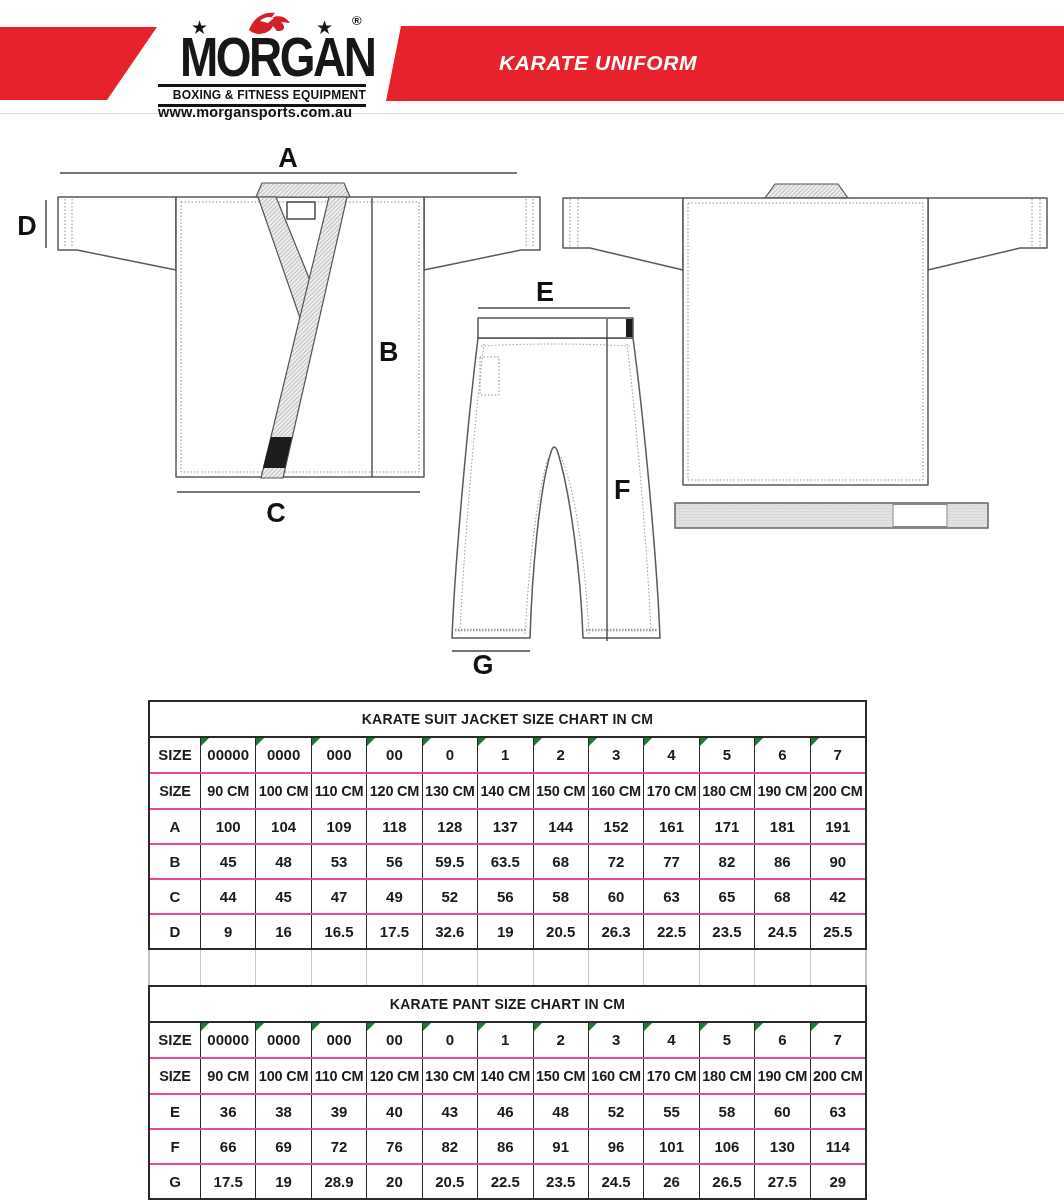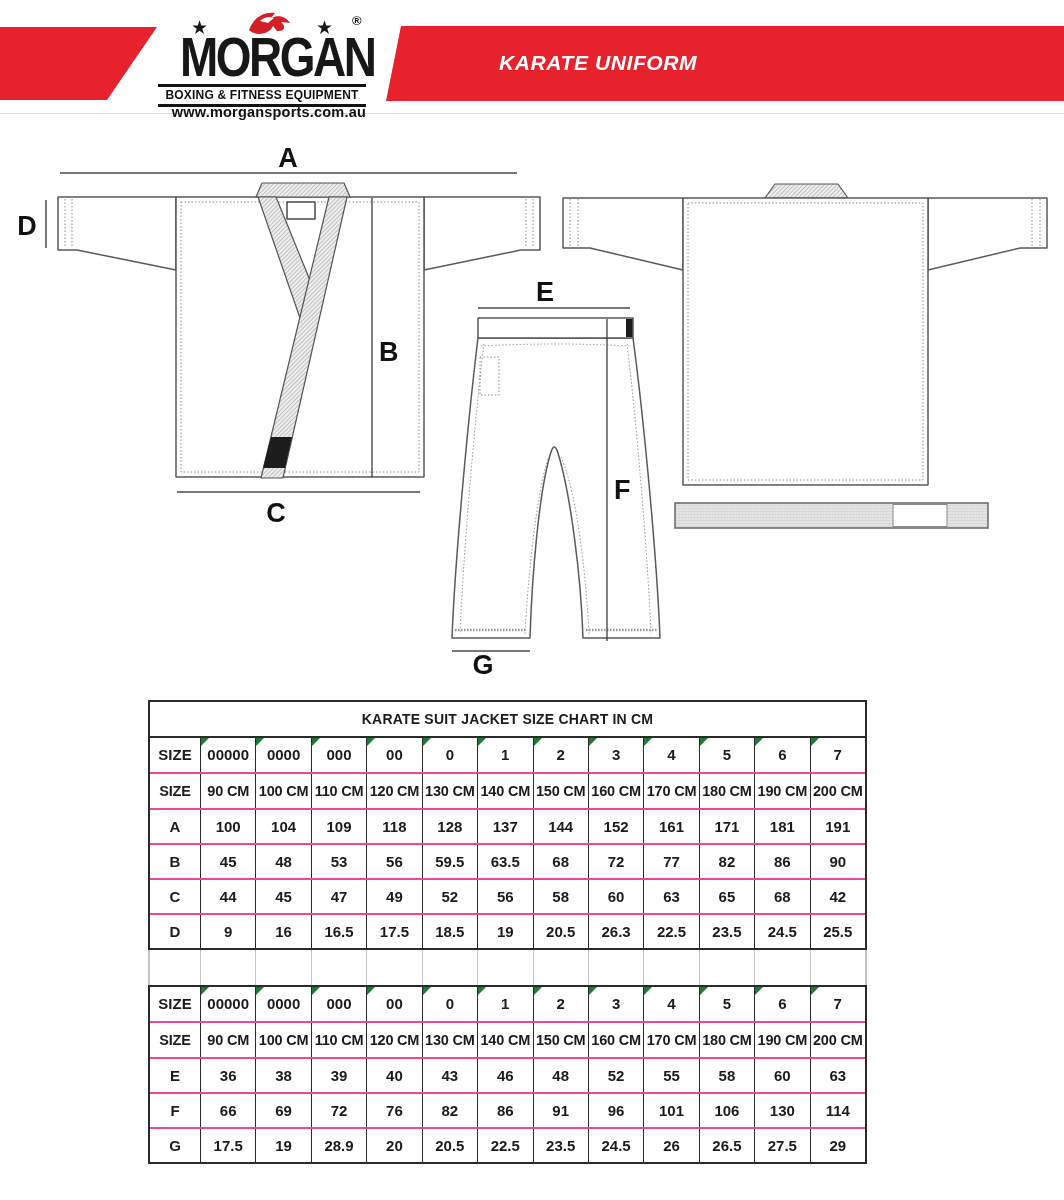--- a/index.html
+++ b/index.html
@@ -10,24 +10,24 @@
   .hdr-sep{position:absolute;left:0;top:113px;width:1064px;height:1px;background:#dcdcdc;}
   .logo{position:absolute;left:150px;top:5px;width:224px;height:112px;}
   .brand{position:absolute;left:12px;top:24px;width:200px;text-align:center;
          font-weight:bold;font-size:56px;line-height:56px;color:#171717;
          letter-spacing:-3px;transform:scaleX(0.82);transform-origin:50% 50%;}
   .star{position:absolute;font-size:19px;color:#171717;line-height:19px;}
   .star.l{left:41px;top:13px;}
   .star.r{left:166px;top:13px;}
   .rmark{position:absolute;left:202px;top:8px;font-size:13px;font-weight:bold;color:#171717;}
   .dragon{position:absolute;left:96px;top:2px;}
-  .tagline{position:absolute;left:8px;top:79px;width:208px;text-align:center;
+  .tagline{position:absolute;left:8px;top:79px;width:208px;text-align:right;
            font-size:12px;font-weight:bold;color:#121212;letter-spacing:0.2px;
            border-top:3px solid #121212;border-bottom:3px solid #121212;padding:1px 0 2px;}
-  .website{position:absolute;left:8px;top:99px;width:208px;text-align:right;
+  .website{position:absolute;left:8px;top:99px;width:208px;text-align:left;
            font-size:14.5px;font-weight:bold;color:#121212;letter-spacing:0.2px;}
   .banner-title{position:absolute;left:499px;top:50px;height:26px;line-height:26px;
                 color:#fff;font-size:21px;font-weight:bold;font-style:italic;letter-spacing:0.6px;}
   
   .diagram{position:absolute;left:0;top:130px;}
   
   .tables{position:absolute;left:148px;top:700px;width:719px;color:#1b1b1b;}
   .size-table{border:2px solid #2a2a2a;background:#fff;box-sizing:border-box;}
   .t-title{box-sizing:border-box;text-align:center;font-weight:bold;font-size:14px;
            letter-spacing:0.2px;height:36px;line-height:34px;border-bottom:2px solid #2a2a2a;}
@@ -221,21 +221,21 @@
           <div class="t-cell">65</div>
           <div class="t-cell">68</div>
           <div class="t-cell">42</div>
         </div>
         <div class="t-row r-data">
           <div class="t-cell">D</div>
           <div class="t-cell">9</div>
           <div class="t-cell">16</div>
           <div class="t-cell">16.5</div>
           <div class="t-cell">17.5</div>
-          <div class="t-cell">18.5</div>
+          <div class="t-cell">32.6</div>
           <div class="t-cell">19</div>
           <div class="t-cell">20.5</div>
           <div class="t-cell">26.3</div>
           <div class="t-cell">22.5</div>
           <div class="t-cell">23.5</div>
           <div class="t-cell">24.5</div>
           <div class="t-cell">25.5</div>
         </div>
       </div>
     <div class="table-gap">
@@ -247,20 +247,21 @@
         <div></div>
         <div></div>
         <div></div>
         <div></div>
         <div></div>
         <div></div>
         <div></div>
         <div></div>
       </div>
     <div class="size-table">
+        <div class="t-title">KARATE PANT SIZE CHART IN CM</div>
         <div class="t-row r-size">
           <div class="t-cell">SIZE</div>
           <div class="t-cell">00000<span class="tri"></span></div>
           <div class="t-cell">0000<span class="tri"></span></div>
           <div class="t-cell">000<span class="tri"></span></div>
           <div class="t-cell">00<span class="tri"></span></div>
           <div class="t-cell">0<span class="tri"></span></div>
           <div class="t-cell">1<span class="tri"></span></div>
           <div class="t-cell">2<span class="tri"></span></div>
           <div class="t-cell">3<span class="tri"></span></div>

